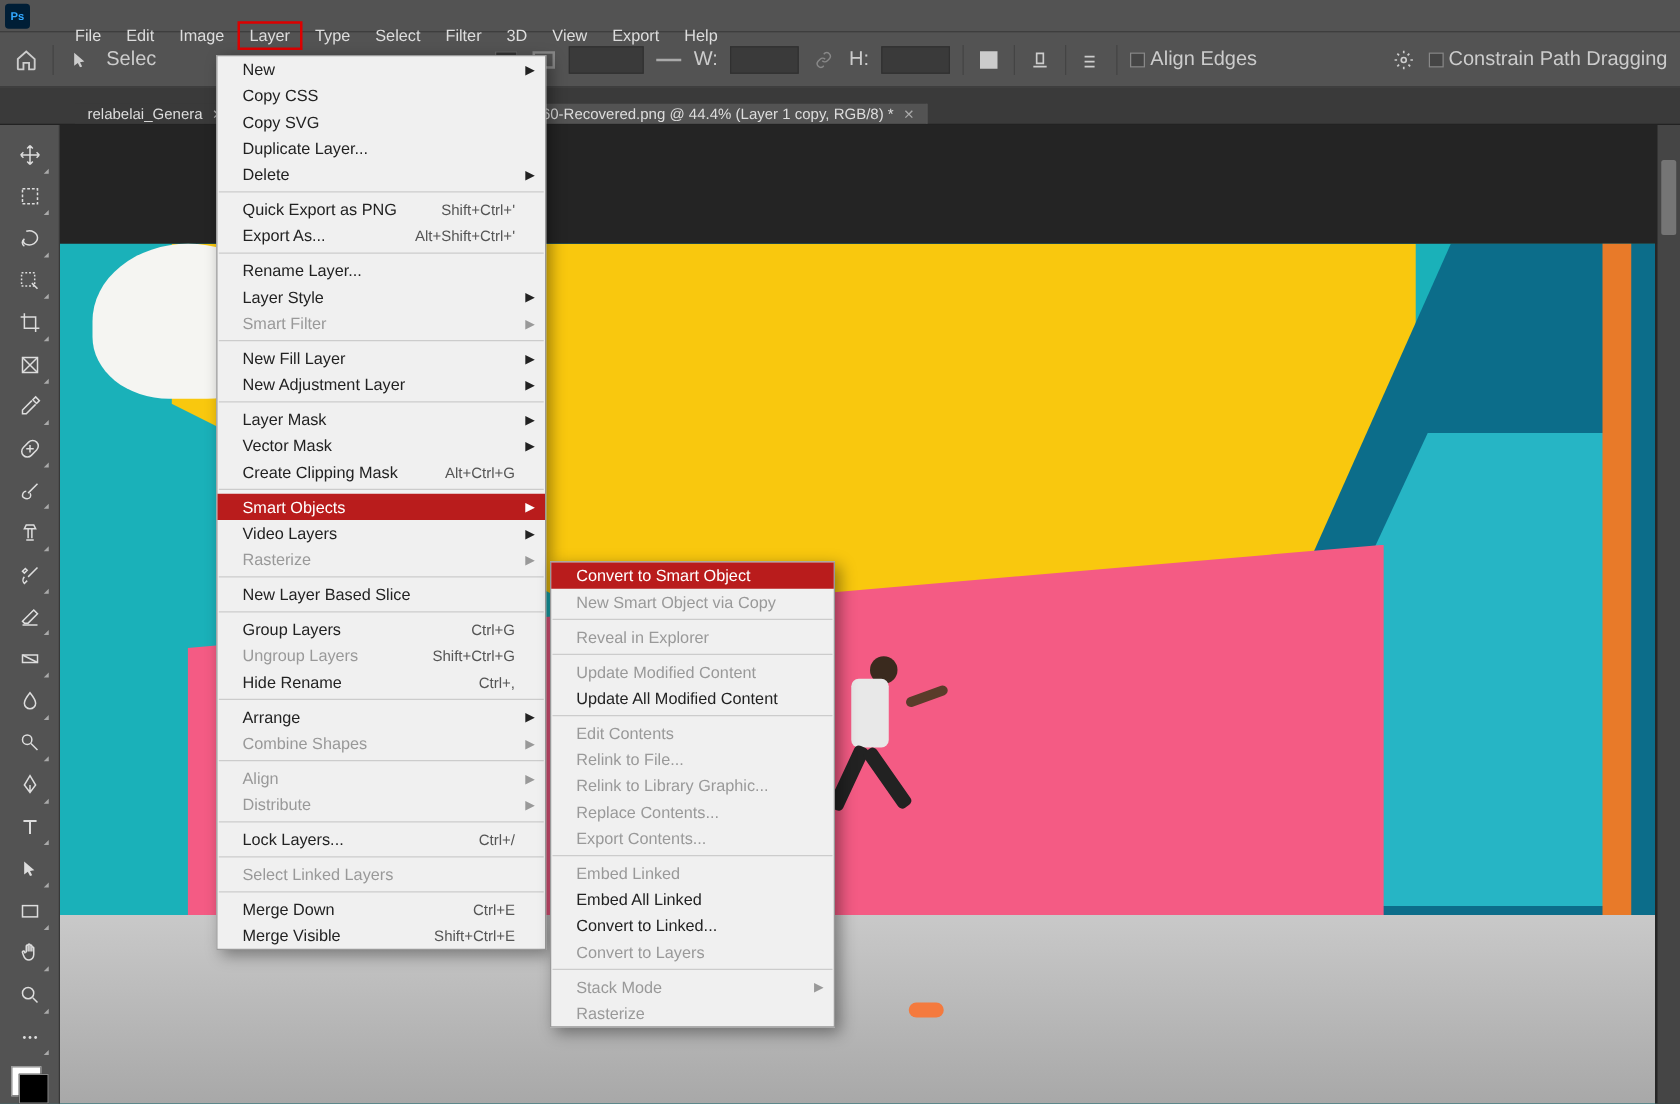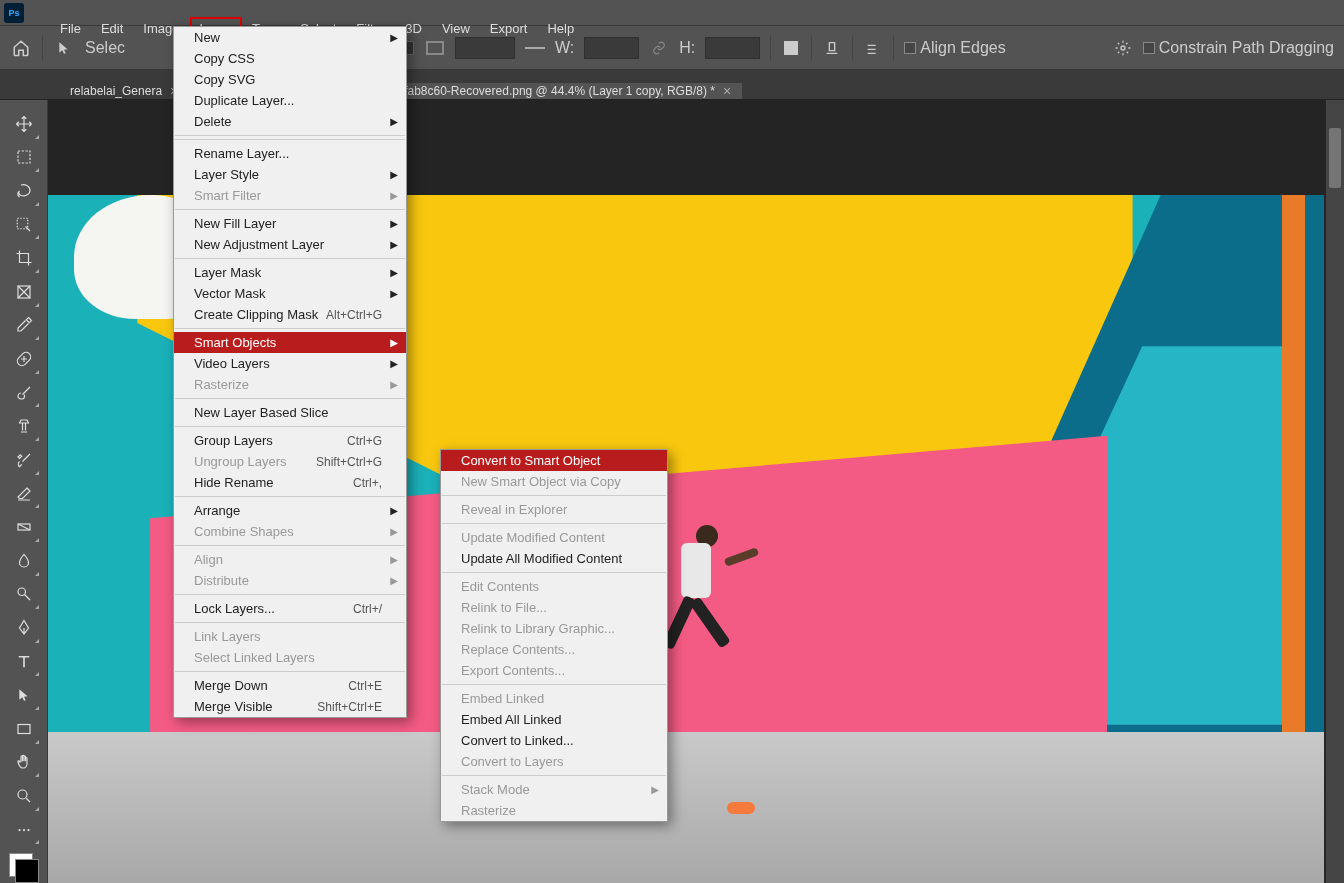--- a/index.html
+++ b/index.html
@@ -44,21 +44,21 @@
 .runner-head { position:absolute; top:0; left:40%; width:22px; height:22px; background:#3a2a1e; border-radius:50%; }
 .runner-body { position:absolute; top:18px; left:30%; width:30px; height:55px; background:#e8e8e8; border-radius:6px; }
 .runner-arm { position:absolute; top:28px; left:58%; width:35px; height:8px; background:#5a3c2a; border-radius:4px; transform:rotate(-20deg); }
 .runner-leg1 { position:absolute; top:70px; left:25%; width:12px; height:55px; background:#222; border-radius:4px; transform:rotate(25deg); }
 .runner-leg2 { position:absolute; top:70px; left:45%; width:12px; height:55px; background:#222; border-radius:4px; transform:rotate(-35deg); }
 .runner-shoe { position:absolute; bottom:0; left:60%; width:28px; height:12px; background:#f47a3e; border-radius:6px; }
 .vscroll { position:absolute; right:0; top:100px; width:18px; bottom:0; background:#454545; }
 .vscroll-thumb { position:absolute; top:28px; width:12px; left:3px; height:60px; background:#757575; border-radius:2px; }
 
 .dropdown-menu { position:absolute; background:#f0f0f0; border:1px solid #999; box-shadow: 4px 4px 12px rgba(0,0,0,0.4); font-size:13px; color:#222; z-index:100; }
-.menu1 { left:173px; top:26px; width:234px; }
+.menu1 { left:173px; top:44px; width:264px; }
 .menu2 { left:440px; top:449px; width:228px; }
 .dm-item { padding: 3px 24px 3px 20px; display:flex; justify-content:space-between; align-items:center; cursor:pointer; position:relative; }
 .dm-item.disabled { color:#999; }
 .dm-item.highlighted { background:#b91c1c; color:#fff; }
 .dm-sep { height:1px; background:#ccc; margin: 3px 1px; }
 .dm-sub-arrow { position:absolute; right:8px; font-size:10px; }
 .dm-shortcut { color:#555; font-size:12px; }
 </style>
 </head>
 <body>
@@ -341,20 +341,28 @@
       <span>Copy SVG</span>
     </div>
     <div class="dm-item">
       <span>Duplicate Layer...</span>
     </div>
     <div class="dm-item">
       <span>Delete</span>
       <span class="dm-sub-arrow">▶</span>
     </div>
     <div class="dm-sep"></div>
+    <div class="dm-item">
+      <span>Quick Export as PNG</span>
+      <span class="dm-shortcut">Shift+Ctrl+'</span>
+    </div>
+    <div class="dm-item">
+      <span>Export As...</span>
+      <span class="dm-shortcut">Alt+Shift+Ctrl+'</span>
+    </div>
     <div class="dm-sep"></div>
     <div class="dm-item">
       <span>Rename Layer...</span>
     </div>
     <div class="dm-item">
       <span>Layer Style</span>
       <span class="dm-sub-arrow">▶</span>
     </div>
     <div class="dm-item disabled">
       <span>Smart Filter</span>
@@ -429,23 +437,20 @@
     <div class="dm-item disabled">
       <span>Distribute</span>
       <span class="dm-sub-arrow">▶</span>
     </div>
     <div class="dm-sep"></div>
     <div class="dm-item">
       <span>Lock Layers...</span>
       <span class="dm-shortcut">Ctrl+/</span>
     </div>
     <div class="dm-sep"></div>
-    <div class="dm-item disabled">
-      <span>Link Layers</span>
-    </div>
     <div class="dm-item disabled">
       <span>Select Linked Layers</span>
     </div>
     <div class="dm-sep"></div>
     <div class="dm-item">
       <span>Merge Down</span>
       <span class="dm-shortcut">Ctrl+E</span>
     </div>
     <div class="dm-item">
       <span>Merge Visible</span>

